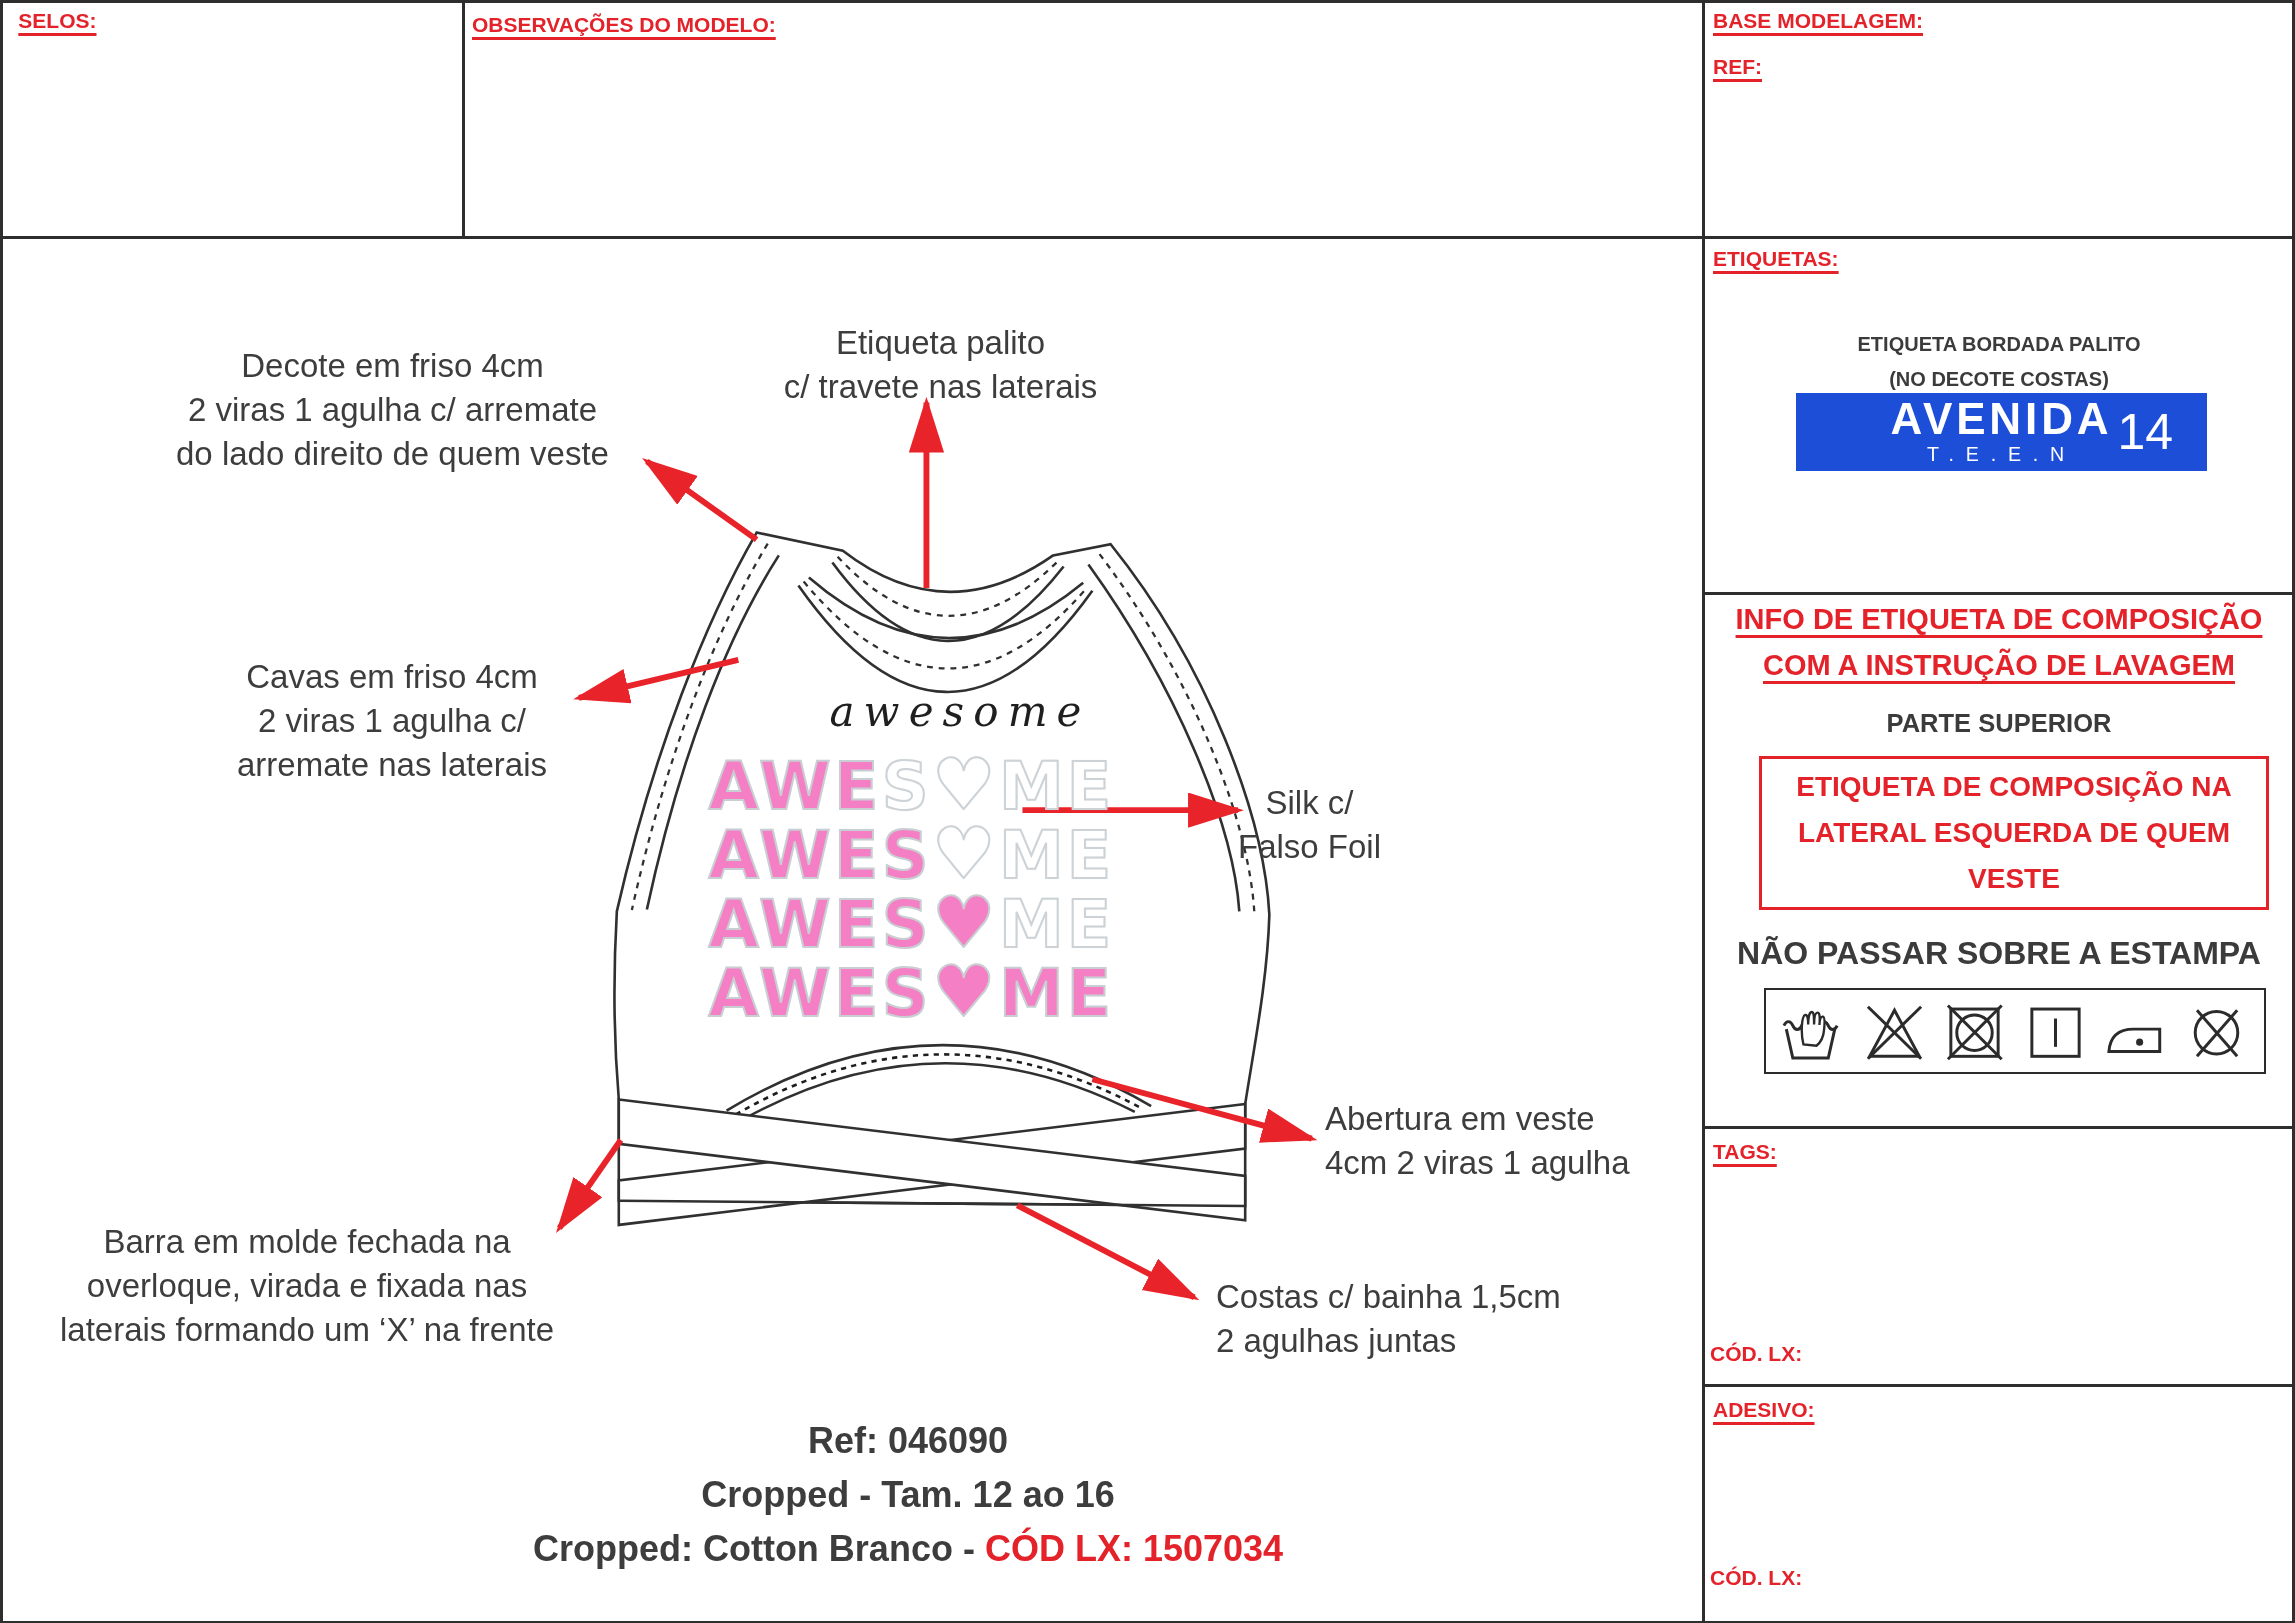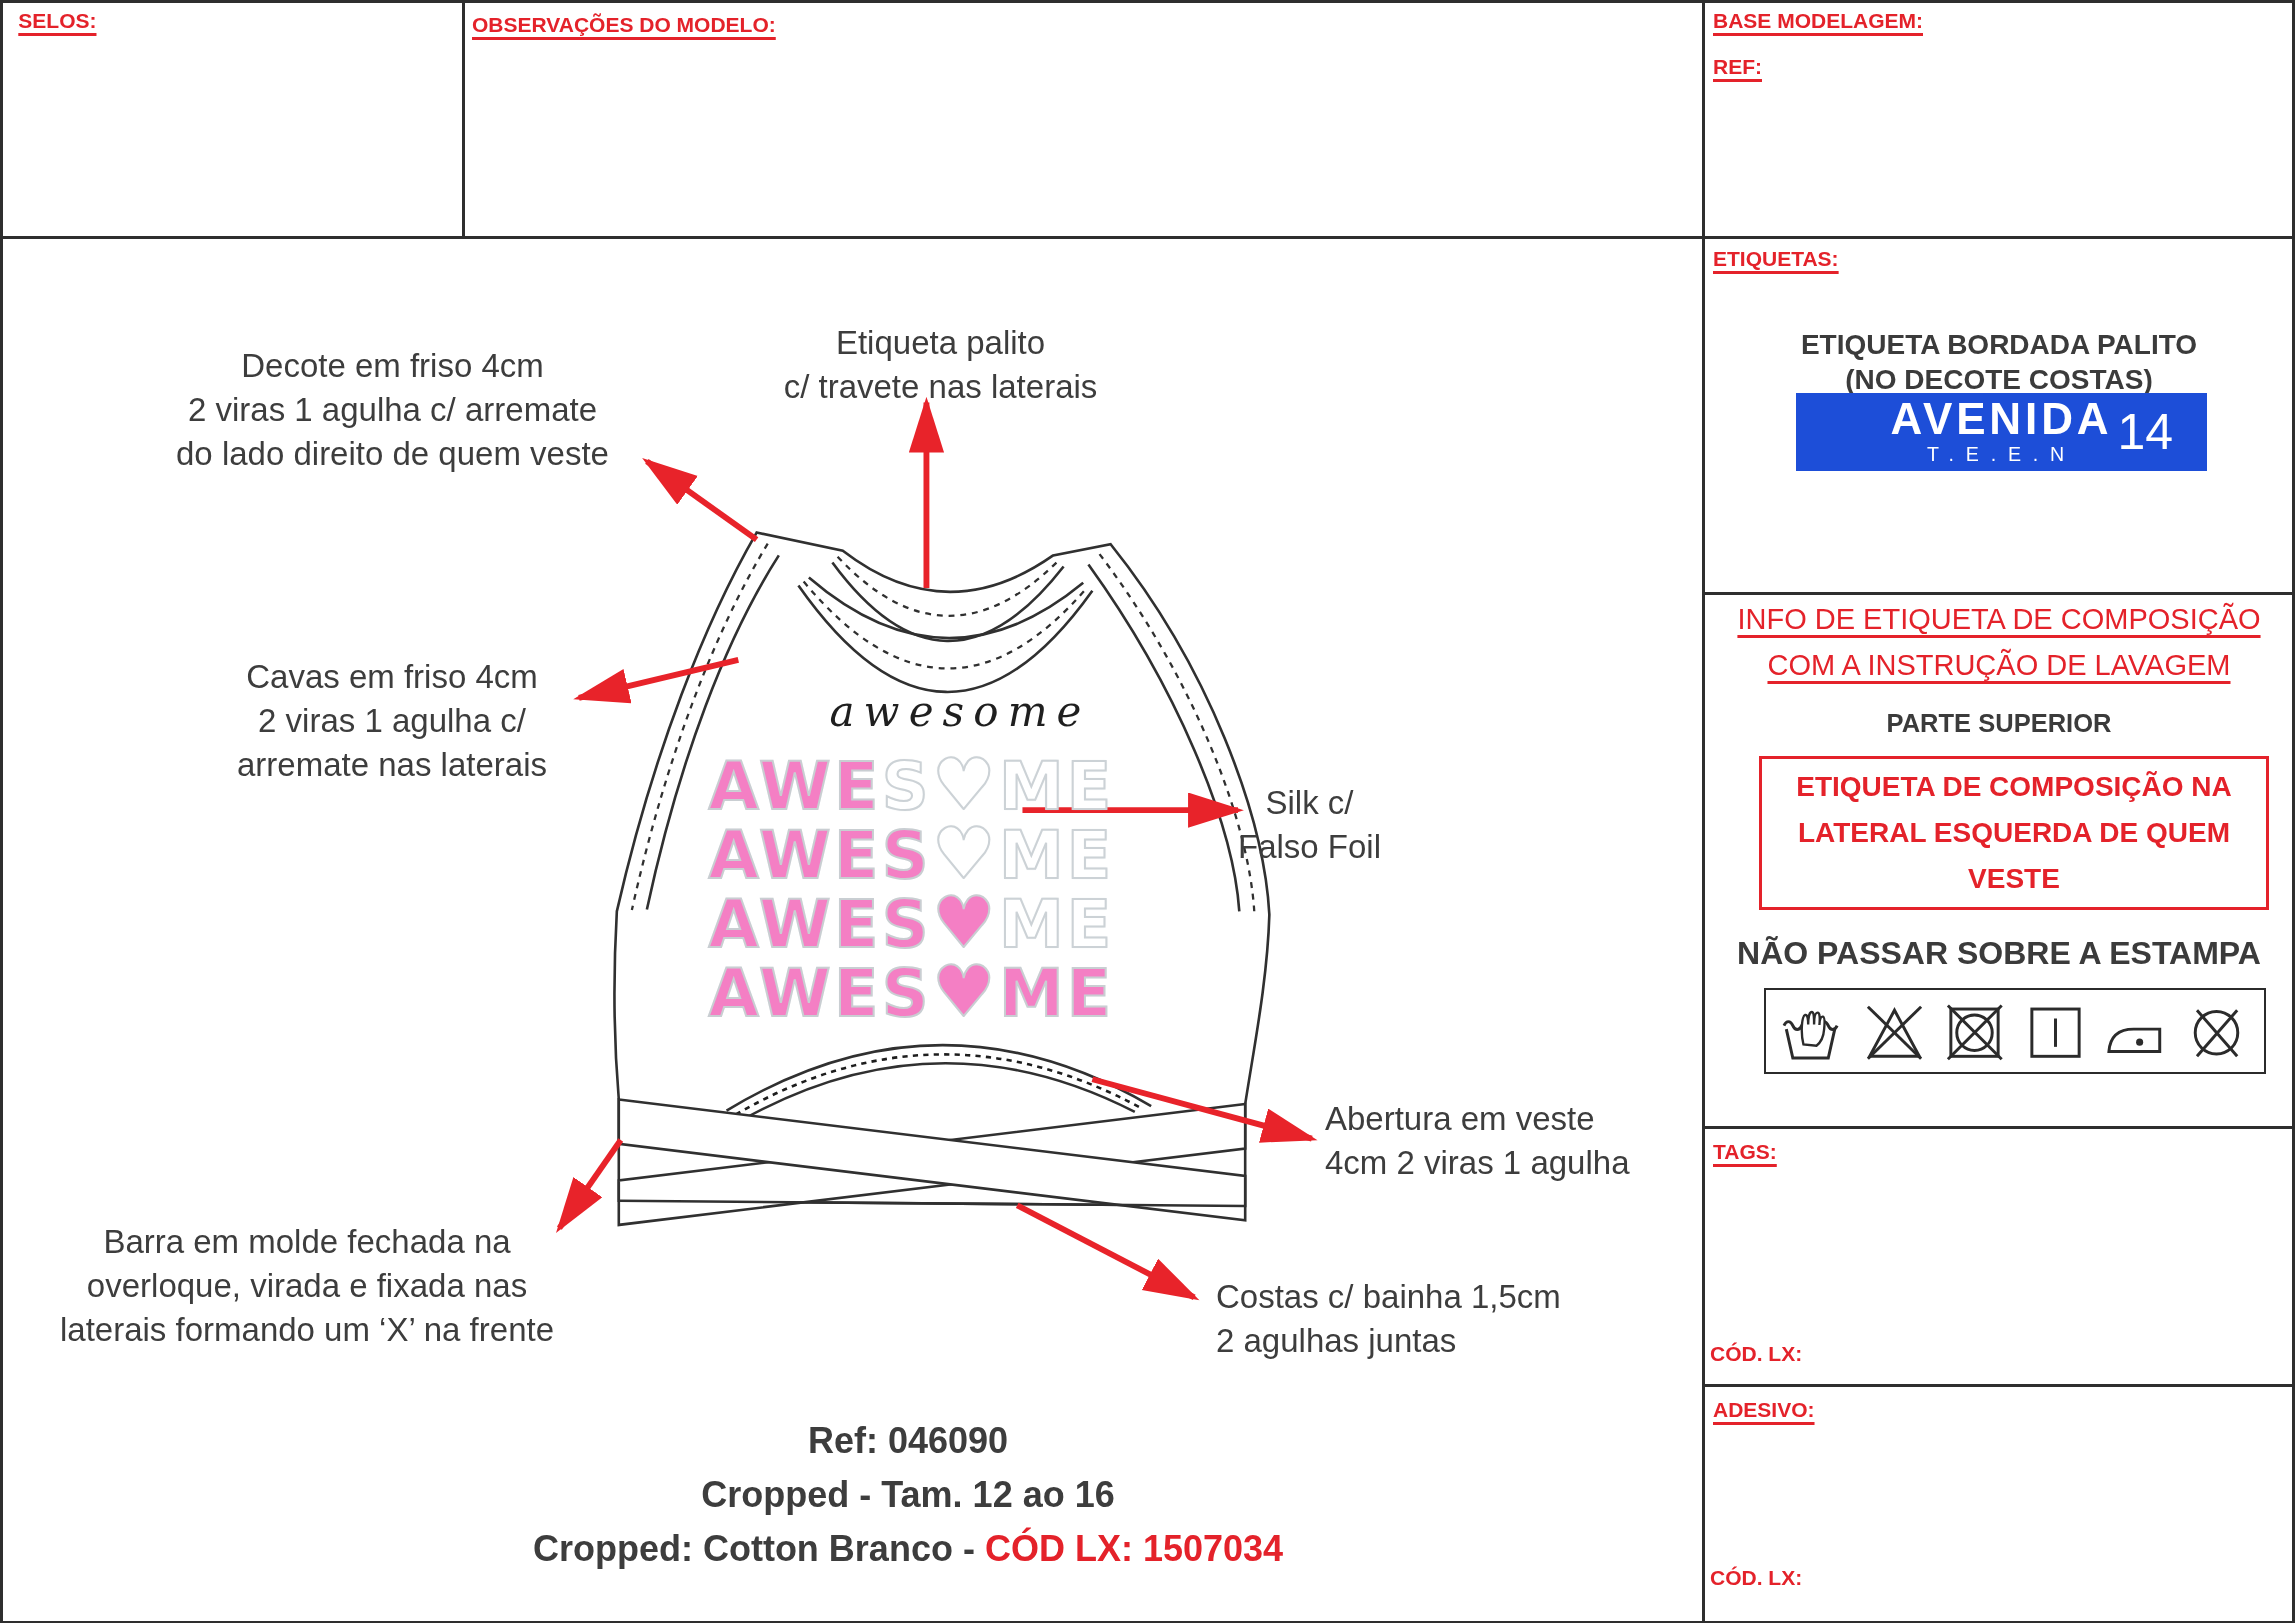--- a/index.html
+++ b/index.html
@@ -5,26 +5,26 @@
   html,body{margin:0;padding:0;background:#fff;}
   #sheet{position:relative;width:2295px;height:1624px;background:#fff;overflow:hidden;
          font-family:"Liberation Sans",sans-serif;}
   .frame{position:absolute;left:0;top:0;right:0;bottom:0;border:3.3px solid #2e2e2e;}
   .hline,.vline{position:absolute;background:#2e2e2e;}
   .red-h{position:absolute;color:#e4222a;font-weight:bold;font-size:21px;
          text-decoration:underline;text-decoration-thickness:2.6px;text-underline-offset:5.2px;white-space:nowrap;}
   .red-h.nou{text-decoration:none;}
   .ann{position:absolute;color:#3d3d3d;font-size:33px;line-height:44px;}
   .center{text-align:center;}
-  .etq-note{position:absolute;color:#3b3b3b;font-weight:bold;font-size:28px;line-height:35px;text-align:center;}
+  .etq-note{position:absolute;color:#3b3b3b;font-weight:bold;font-size:20px;line-height:35px;text-align:center;}
   .brand{position:absolute;display:flex;align-items:center;justify-content:center;}
   .brand .bname{color:#fff;font-size:44px;font-weight:600;letter-spacing:3.9px;line-height:42px;text-align:center;}
   .brand .bsub{color:#fff;font-size:19.6px;font-weight:400;letter-spacing:11.8px;text-align:center;margin-top:3.9px;}
   .brand .bsize{position:absolute;right:34px;top:50%;transform:translateY(-50%);color:#fff;font-size:50px;font-weight:500;}
-  .info-title{position:absolute;color:#e4222a;font-weight:normal;font-size:29px;line-height:46px;text-align:center;
+  .info-title{position:absolute;color:#e4222a;font-weight:bold;font-size:29px;line-height:46px;text-align:center;
               text-decoration:underline;text-decoration-thickness:2.6px;text-underline-offset:5.9px;}
   .parte{position:absolute;color:#3b3b3b;font-weight:bold;font-size:25.5px;text-align:center;}
   .redbox{position:absolute;border:3.3px solid #e4222a;display:flex;align-items:center;justify-content:center;}
   .redbox .inner{color:#e4222a;font-weight:bold;font-size:28px;line-height:46px;text-align:center;}
   .nopassar{position:absolute;color:#3b3b3b;font-weight:bold;font-size:32px;text-align:center;}
   .carebox{position:absolute;border:2.6px solid #2b2b2b;display:flex;align-items:center;justify-content:space-evenly;}
   .care-icon{width:65px;height:63px;}
   .foot{position:absolute;text-align:center;font-weight:bold;font-size:36px;line-height:54px;color:#3d3d3d;}
   .foot .red{color:#e4222a;}
   .script-aw{position:absolute;font-family:"DejaVu Serif",serif;font-style:italic;font-size:42px;

